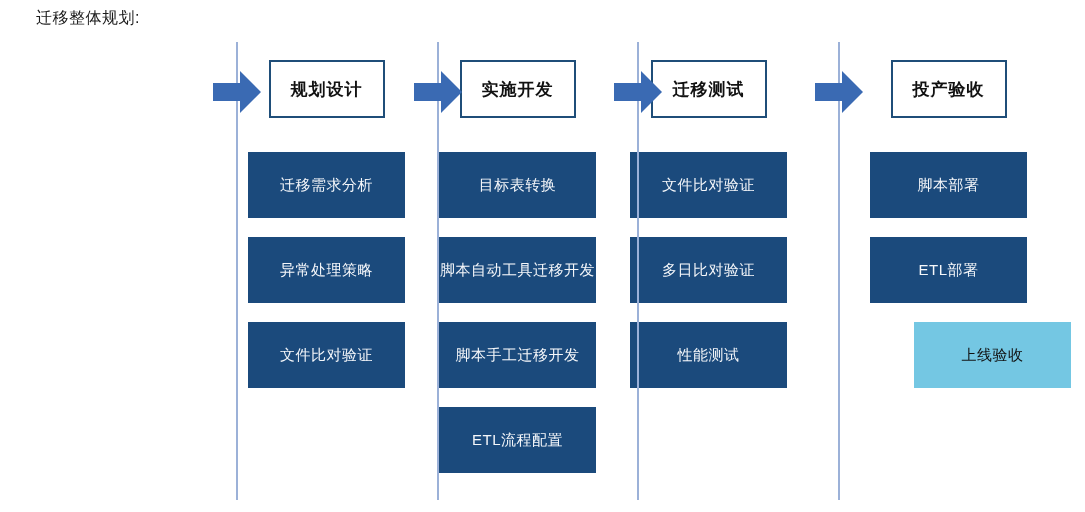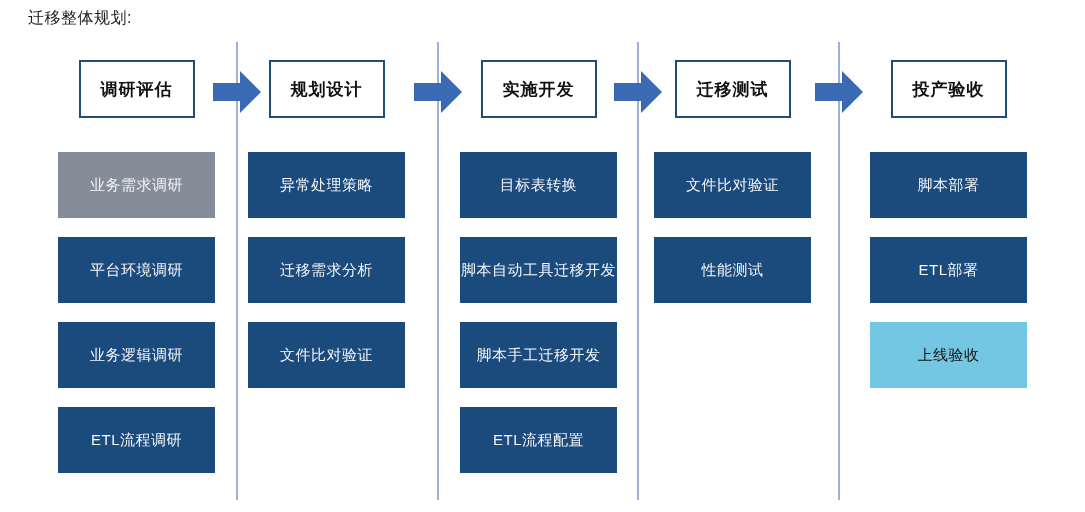--- a/index.html
+++ b/index.html
@@ -9,21 +9,21 @@
   }
   .canvas {
     position: relative;
     width: 1085px;
     height: 512px;
     background: #ffffff;
     overflow: hidden;
   }
   .page-title {
     position: absolute;
-    left: 28px;
+    left: 36px;
     top: 8px;
     font-size: 16px;
     font-weight: 500;
     color: #1a1a1a;
     letter-spacing: 0.5px;
   }
   .col {
     position: absolute;
     top: 60px;
     width: 157px;
@@ -51,21 +51,21 @@
     display: flex;
     align-items: center;
     justify-content: center;
     text-align: center;
     font-size: 15px;
     line-height: 1.35;
     letter-spacing: 0.5px;
   }
   .task-box .task-label { white-space: pre-line; }
   .task-box.gray  { background: #858e98; color: #f2f4f6; }
-  .task-box.light { background: #74c7e3; color: #111111; }
+  .task-box.light { background: #74c7e3; color: #111111; margin-left: 44px; }
   .divider {
     position: absolute;
     top: 42px;
     width: 2px;
     height: 458px;
     background: #9cb1d8;
     z-index: 1;
   }
   .flow-arrow {
     position: absolute;
@@ -102,77 +102,63 @@
     <svg viewBox="0 0 48 42">
         <polygon points="0,12 27,12 27,0 48,21 27,42 27,30 0,30" fill="#3a6ab3"></polygon>
       </svg>
   </div>
   <div class="flow-arrow" style="left:815px">
     <svg viewBox="0 0 48 42">
         <polygon points="0,12 27,12 27,0 48,21 27,42 27,30 0,30" fill="#3a6ab3"></polygon>
       </svg>
   </div>
 
-  <div class="col" style="left:58px">
-    <div class="phase-header">
-      <span class="phase-label">调研评估</span>
-    </div>
-    <div class="task-box gray">
-      <span class="task-label">业务需求调研</span>
-    </div>
-    <div class="task-box">
-      <span class="task-label">平台环境调研</span>
-    </div>
-    <div class="task-box">
-      <span class="task-label">业务逻辑调研</span>
-    </div>
-    <div class="task-box">
-      <span class="task-label">ETL流程调研</span>
-    </div>
-  </div>
 
   <div class="col" style="left:248px">
     <div class="phase-header">
       <span class="phase-label">规划设计</span>
     </div>
     <div class="task-box">
-      <span class="task-label">异常处理策略</span>
+      <span class="task-label">迁移需求分析</span>
     </div>
     <div class="task-box">
-      <span class="task-label">迁移需求分析</span>
+      <span class="task-label">异常处理策略</span>
     </div>
     <div class="task-box">
       <span class="task-label">文件比对验证</span>
     </div>
   </div>
 
-  <div class="col" style="left:460px">
+  <div class="col" style="left:439px">
     <div class="phase-header">
       <span class="phase-label">实施开发</span>
     </div>
     <div class="task-box">
       <span class="task-label">目标表转换</span>
     </div>
     <div class="task-box">
       <span class="task-label">脚本自动工具迁移开发</span>
     </div>
     <div class="task-box">
       <span class="task-label">脚本手工迁移开发</span>
     </div>
     <div class="task-box">
       <span class="task-label">ETL流程配置</span>
     </div>
   </div>
 
-  <div class="col" style="left:654px">
+  <div class="col" style="left:630px">
     <div class="phase-header">
       <span class="phase-label">迁移测试</span>
     </div>
     <div class="task-box">
       <span class="task-label">文件比对验证</span>
+    </div>
+    <div class="task-box">
+      <span class="task-label">多日比对验证</span>
     </div>
     <div class="task-box">
       <span class="task-label">性能测试</span>
     </div>
   </div>
 
   <div class="col" style="left:870px">
     <div class="phase-header">
       <span class="phase-label">投产验收</span>
     </div>

